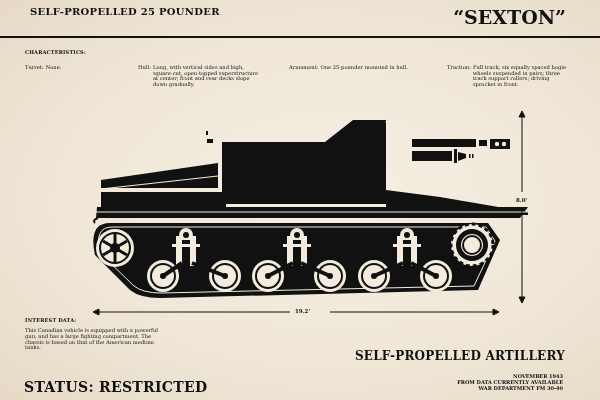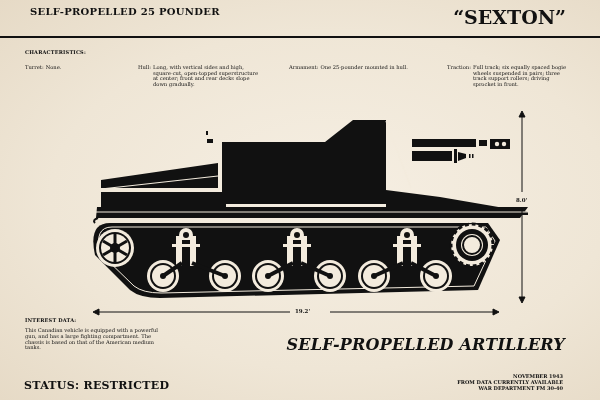--- a/index.html
+++ b/index.html
@@ -25,25 +25,25 @@
     position: absolute; font-size: 5.2px; line-height: 5.6px; display: flex;
   }
   .spec .lbl { white-space: nowrap; margin-right: 2px; }
   .spec .val { white-space: normal; }
   .interest-body {
     position: absolute; left: 25px; top: 328px; width: 140px;
     font-size: 5.2px; line-height: 5.8px;
   }
   .status {
     position: absolute; left: 24px; top: 379px;
-    font-weight: bold; font-size: 11px; letter-spacing: 0.3px;
+    font-weight: bold; font-size: 14px; letter-spacing: 0.3px;
   }
   .category {
-    position: absolute; right: 35px; top: 335px;
-    font-weight: bold; font-size: 16px; letter-spacing: 0.2px; font-style: italic;
+    position: absolute; right: 35px; top: 349px;
+    font-weight: bold; font-size: 12px; letter-spacing: 0.2px;
   }
   .source {
     position: absolute; right: 37px; top: 373px; text-align: right;
     font-weight: bold; font-size: 5px; line-height: 6px;
   }
   svg.drawing { position: absolute; left: 0; top: 0; }
   .dim-label {
     position: absolute; font-size: 5.5px; font-weight: bold; background: transparent;
   }
 </style>

